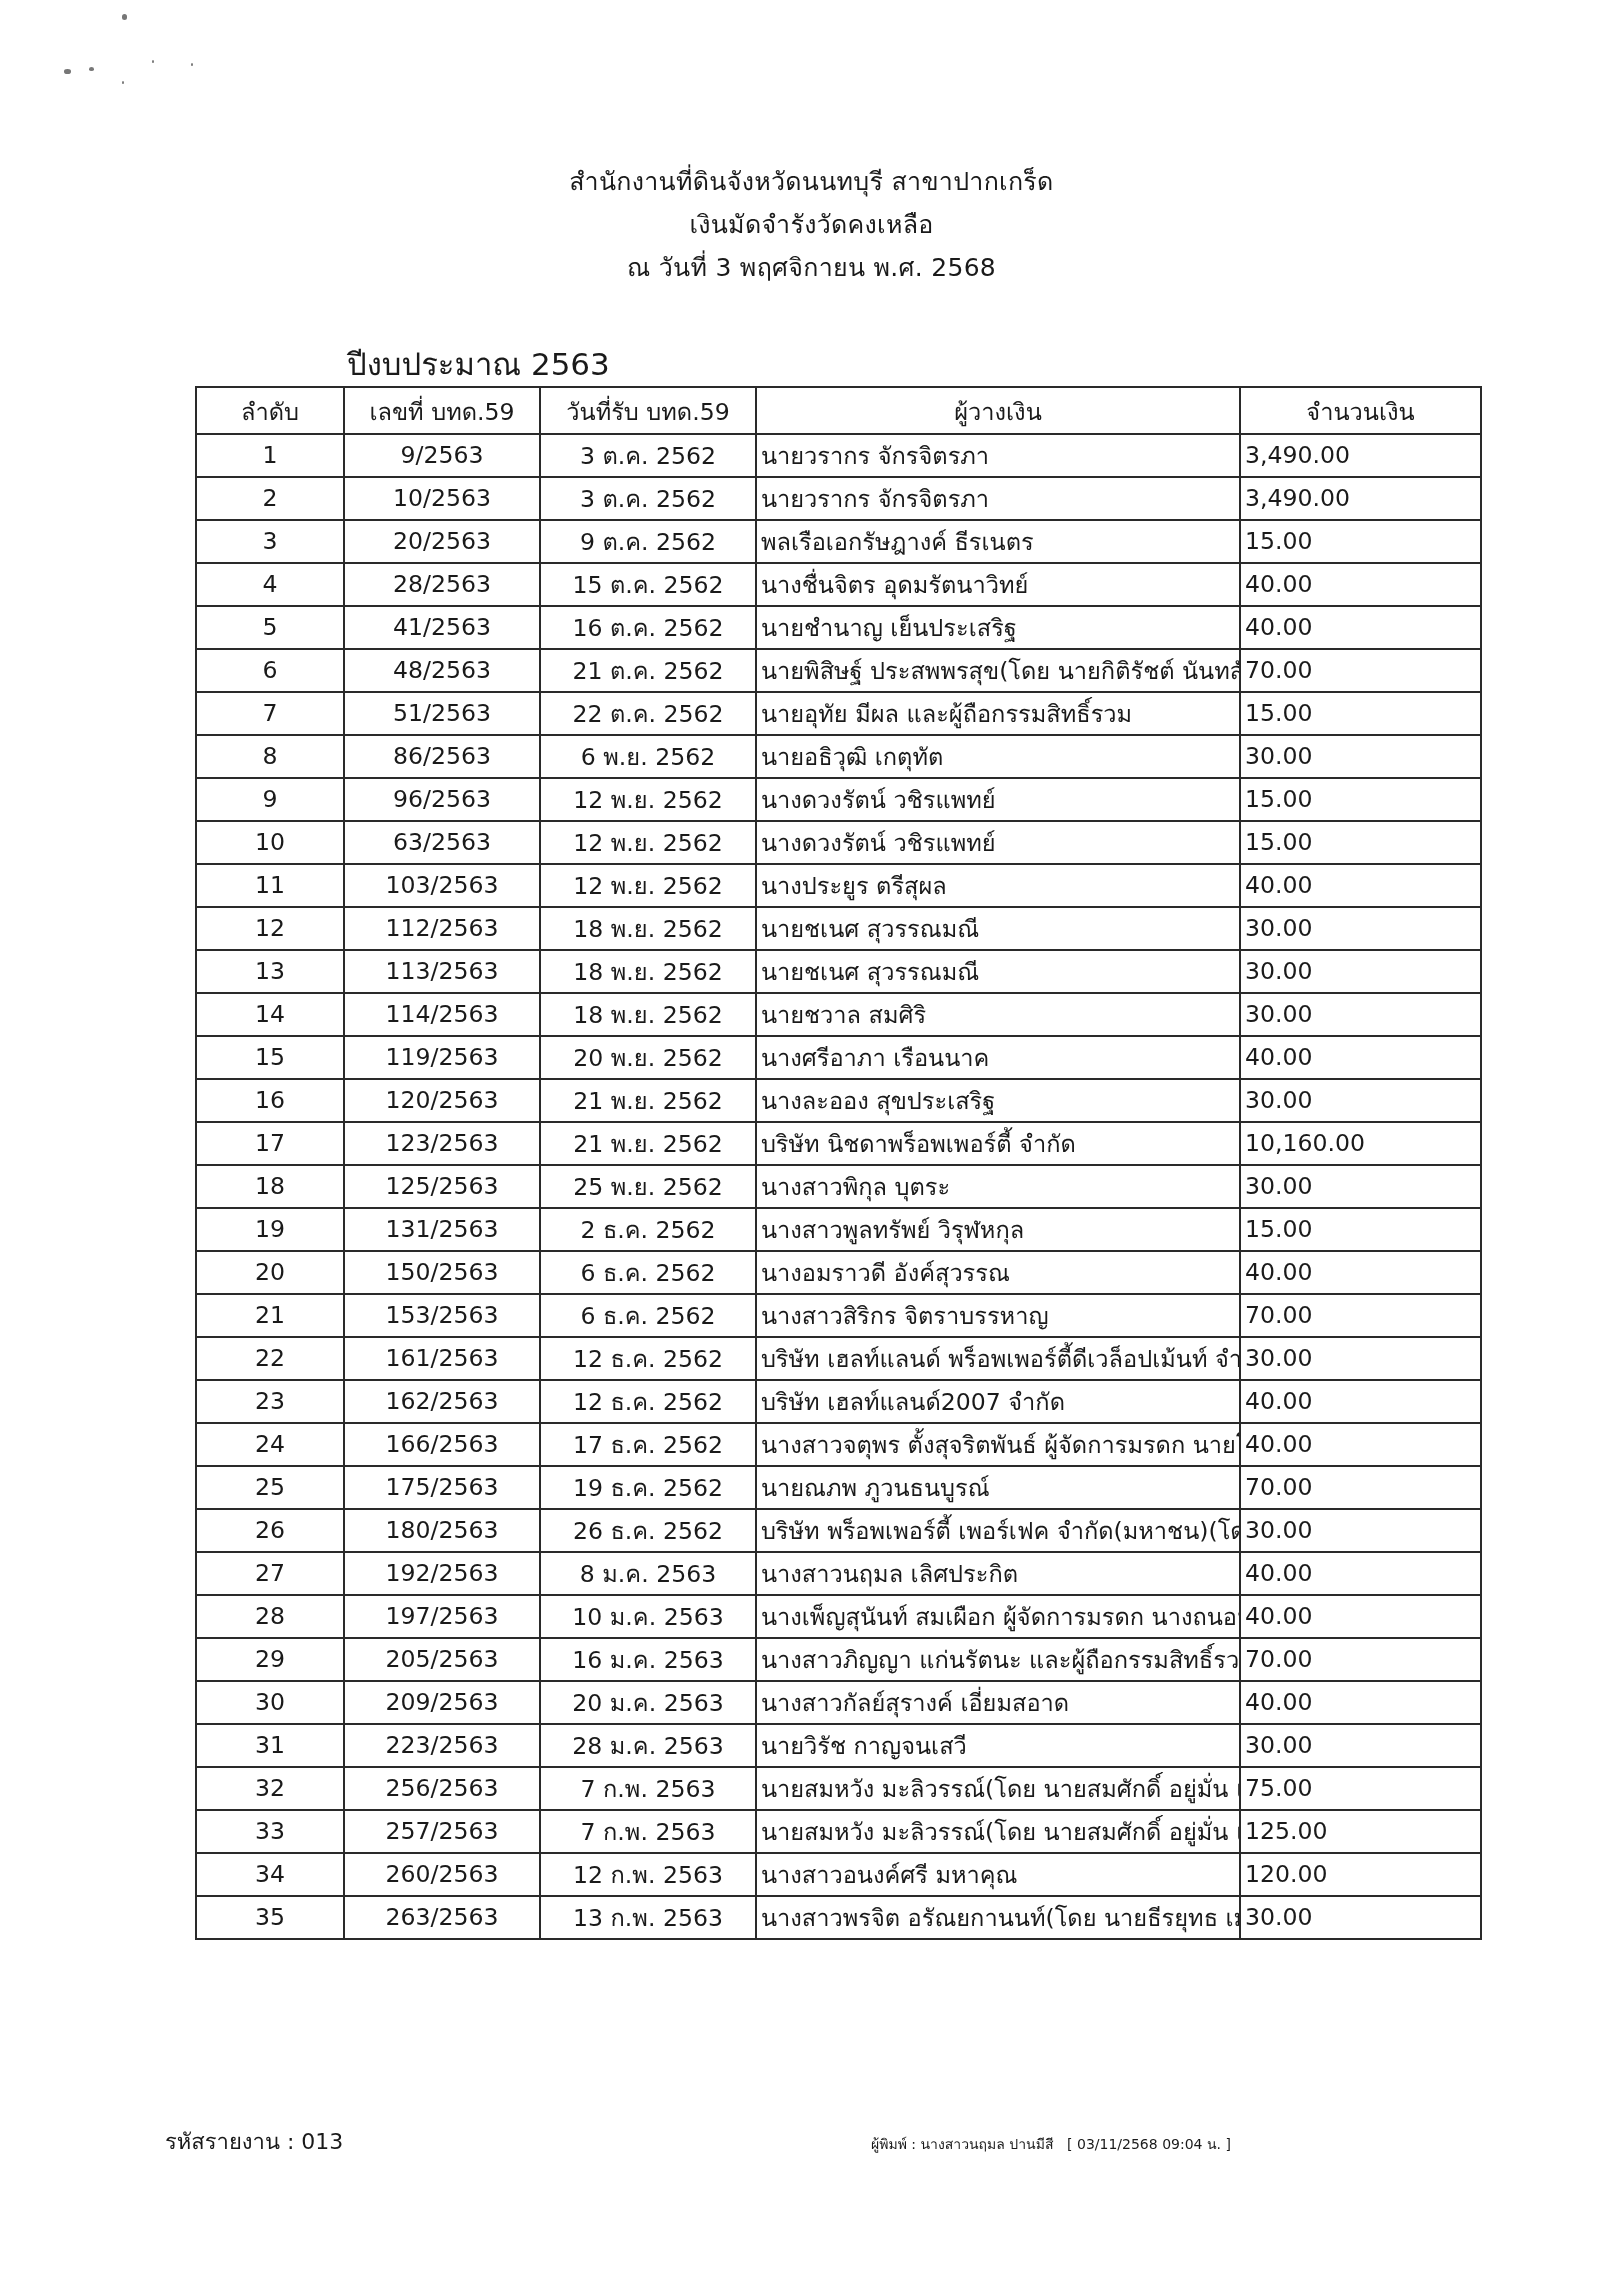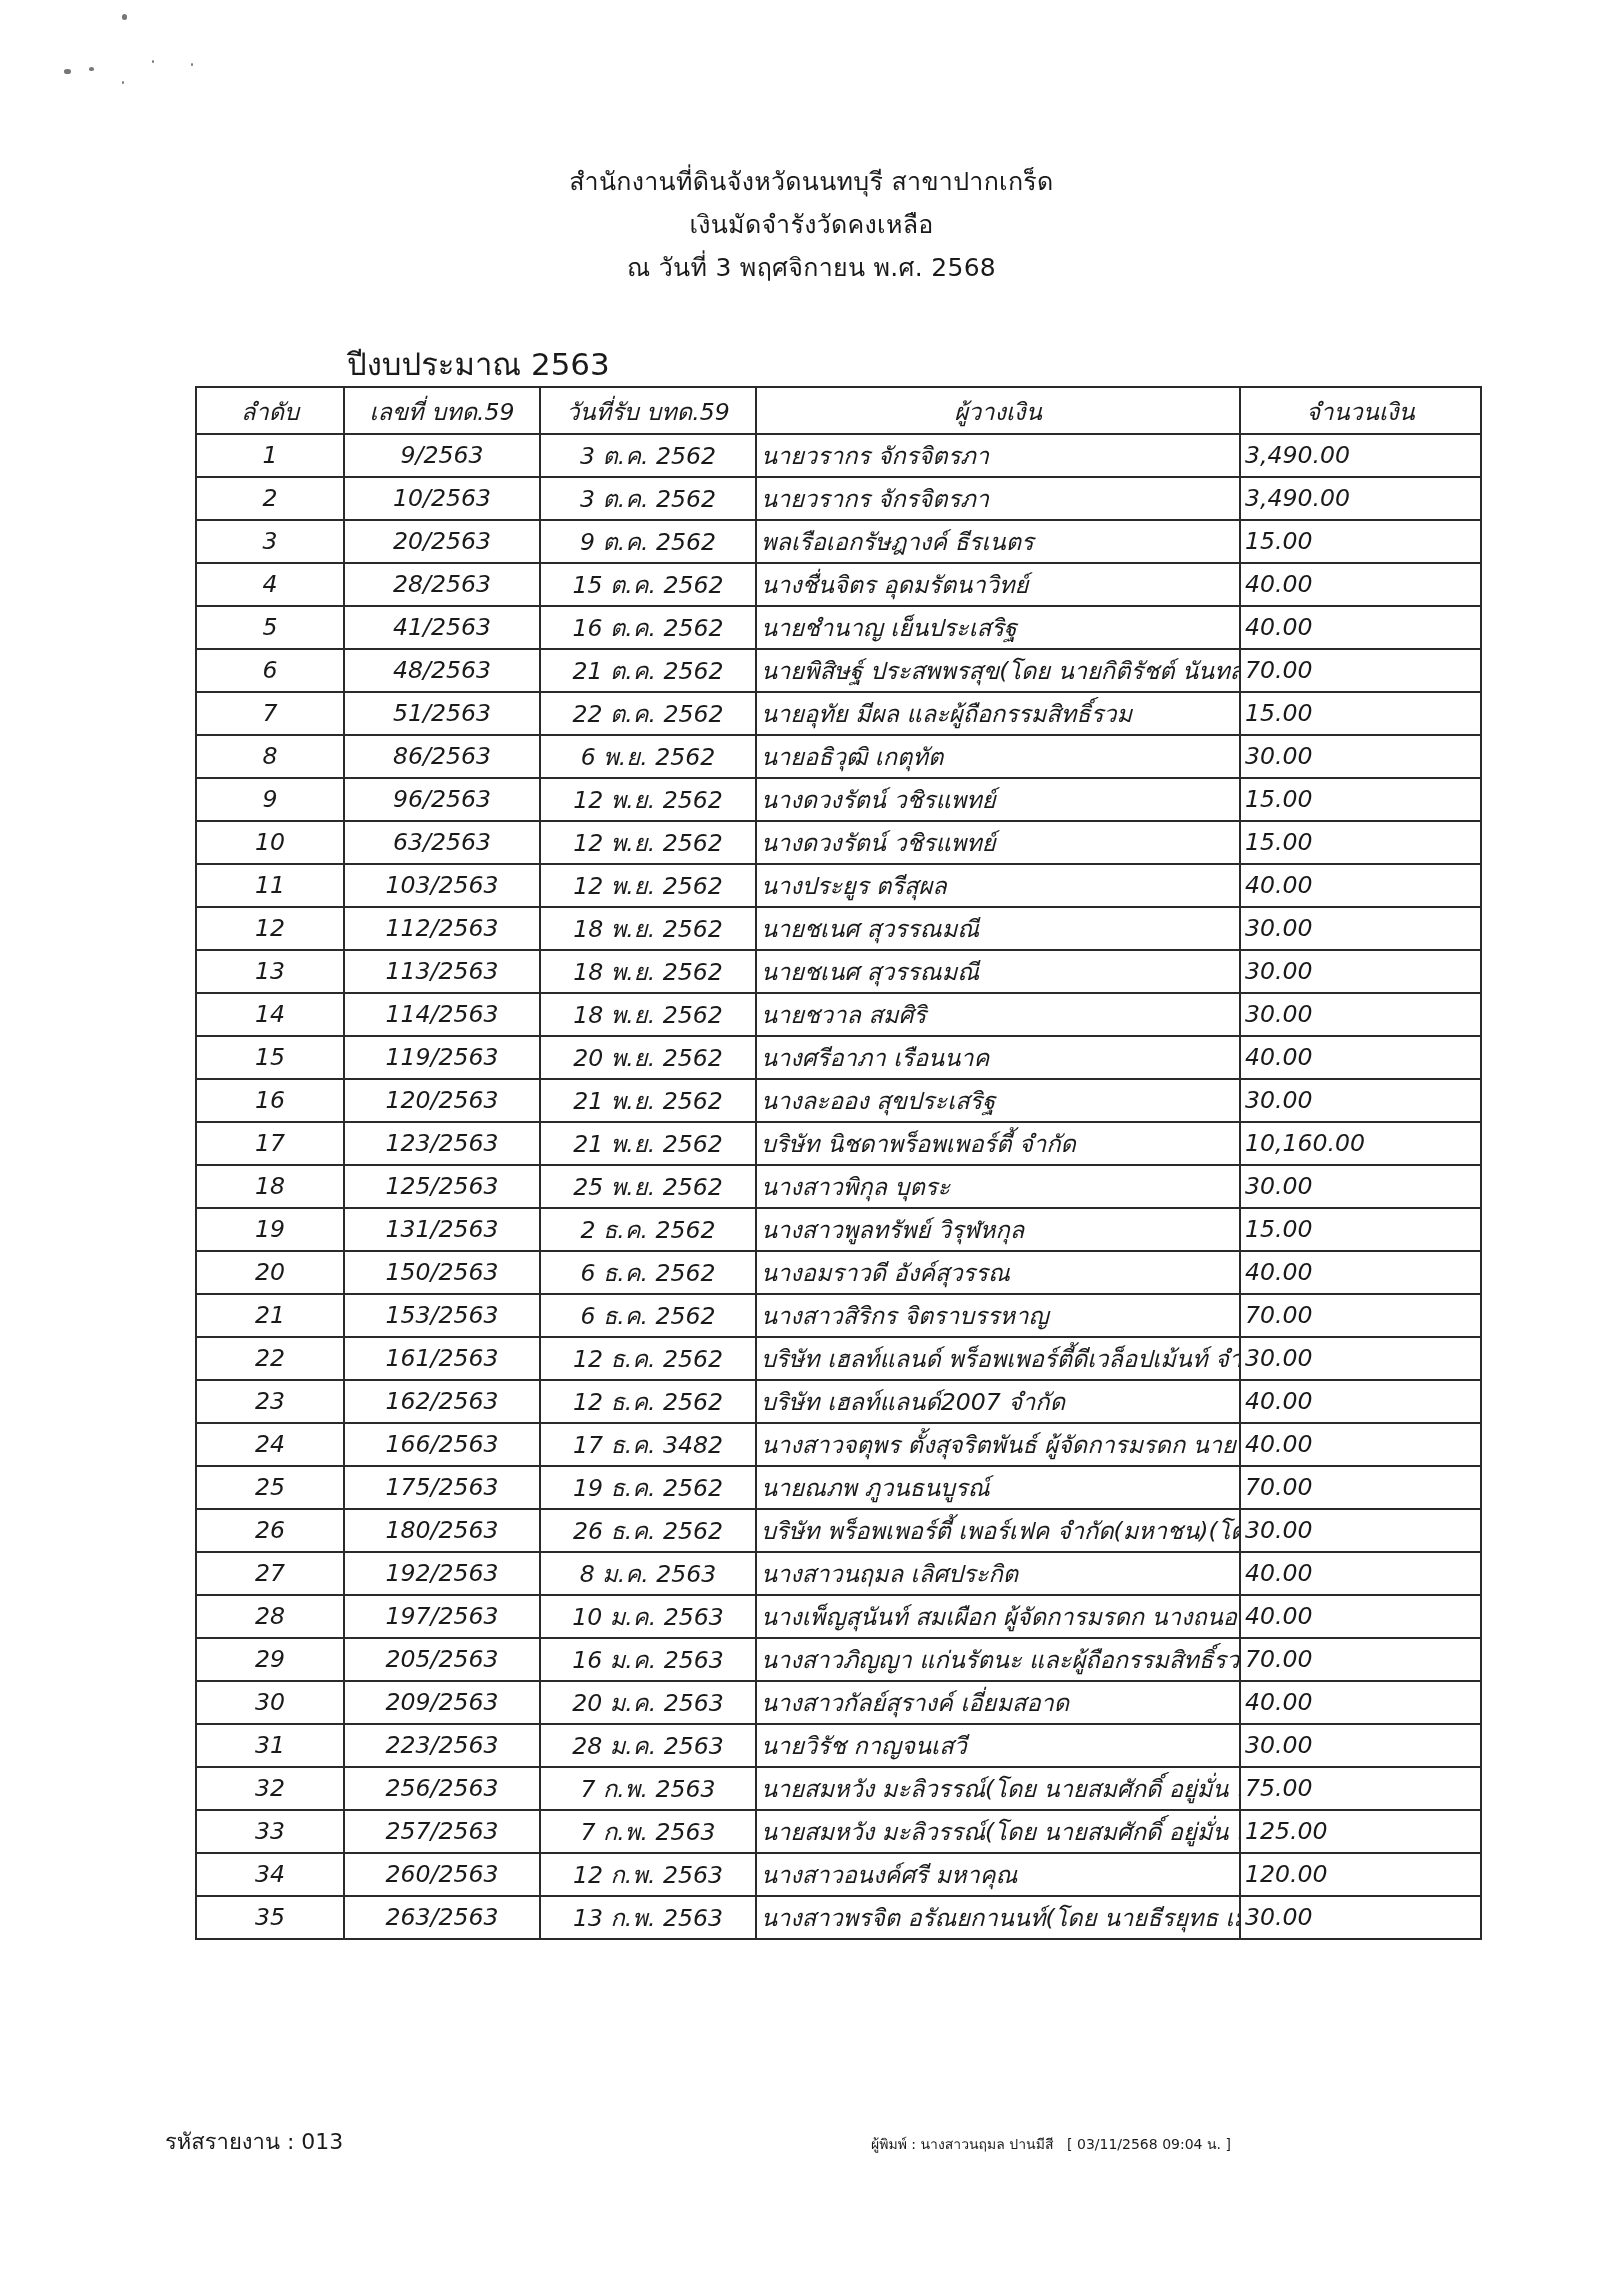--- a/index.html
+++ b/index.html
@@ -6,21 +6,21 @@
   body {
     width: 1623px; height: 2295px; position: relative; overflow: hidden;
     font-family: "DejaVu Sans", "Liberation Sans", sans-serif; color: #1a1a1a;
   }
   .scan-dot { position: absolute; background: #777; border-radius: 50%; }
   .header { position: absolute; left: 0; right: 0; top: 160px; text-align: center; }
   .header div { font-size: 25px; line-height: 43px; letter-spacing: 0.3px; }
   .fiscal { position: absolute; left: 347px; top: 339px; font-size: 31px; }
   table.ledger {
     position: absolute; left: 195px; top: 386px; width: 1286px;
-    border-collapse: collapse; table-layout: fixed; font-style: italic;
+    border-collapse: collapse; table-layout: fixed;
   }
   table.ledger th, table.ledger td {
     border: 2.6px solid #2a2a2a; font-size: 23.6px; font-weight: normal;
     height: 41px; padding: 0 3.9px; white-space: nowrap; overflow: hidden;
   }
   table.ledger th { height: 42px; text-align: center; vertical-align: bottom; padding-bottom: 2.6px; }
   table.ledger td { vertical-align: middle; }
   td.c-seq, td.c-doc, td.c-date { text-align: center; }
   td.c-name { text-align: left; padding-left: 2.6px; }
   td.c-amt { vertical-align: bottom; padding-right: 2.6px; padding-bottom: 1.3px; }
@@ -226,21 +226,21 @@
       <tr>
         <td class="c-seq">23</td>
         <td class="c-doc">162/2563</td>
         <td class="c-date">12 ธ.ค. 2562</td>
         <td class="c-name">บริษัท เฮลท์แลนด์2007 จำกัด</td>
         <td class="c-amt">40.00</td>
       </tr>
       <tr>
         <td class="c-seq">24</td>
         <td class="c-doc">166/2563</td>
-        <td class="c-date">17 ธ.ค. 3482</td>
+        <td class="c-date">17 ธ.ค. 2562</td>
         <td class="c-name">นางสาวจตุพร ตั้งสุจริตพันธ์ ผู้จัดการมรดก นายโส</td>
         <td class="c-amt">40.00</td>
       </tr>
       <tr>
         <td class="c-seq">25</td>
         <td class="c-doc">175/2563</td>
         <td class="c-date">19 ธ.ค. 2562</td>
         <td class="c-name">นายณภพ ภูวนธนบูรณ์</td>
         <td class="c-amt">70.00</td>
       </tr>

